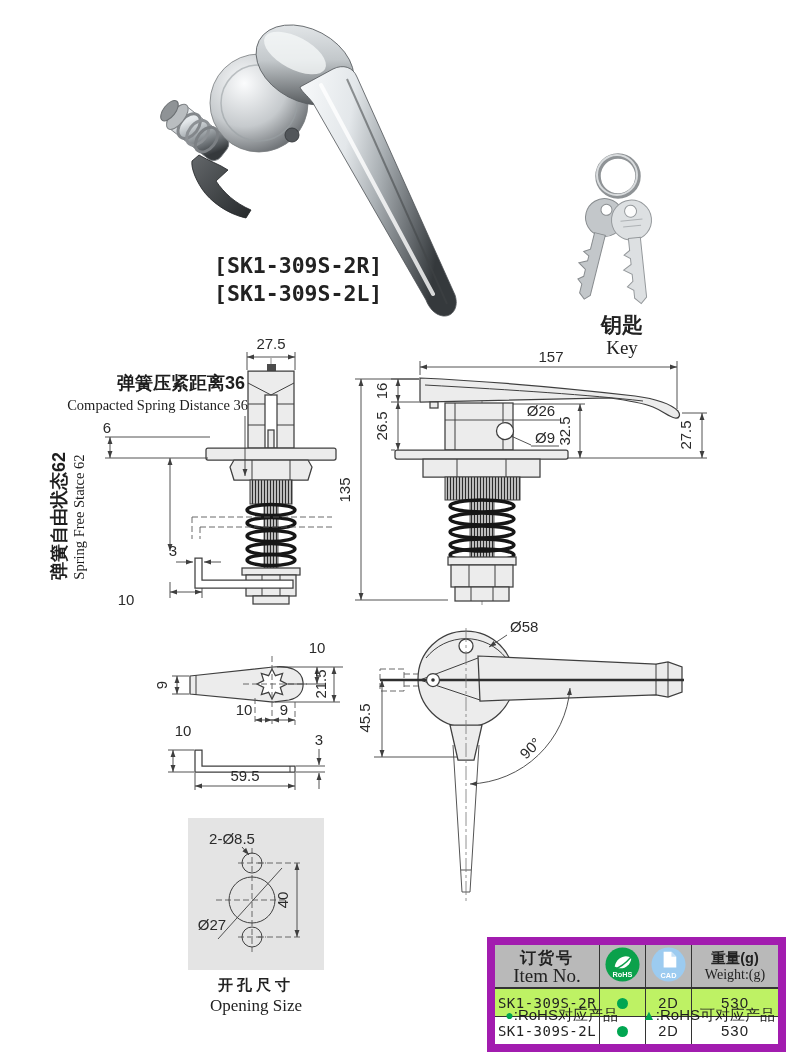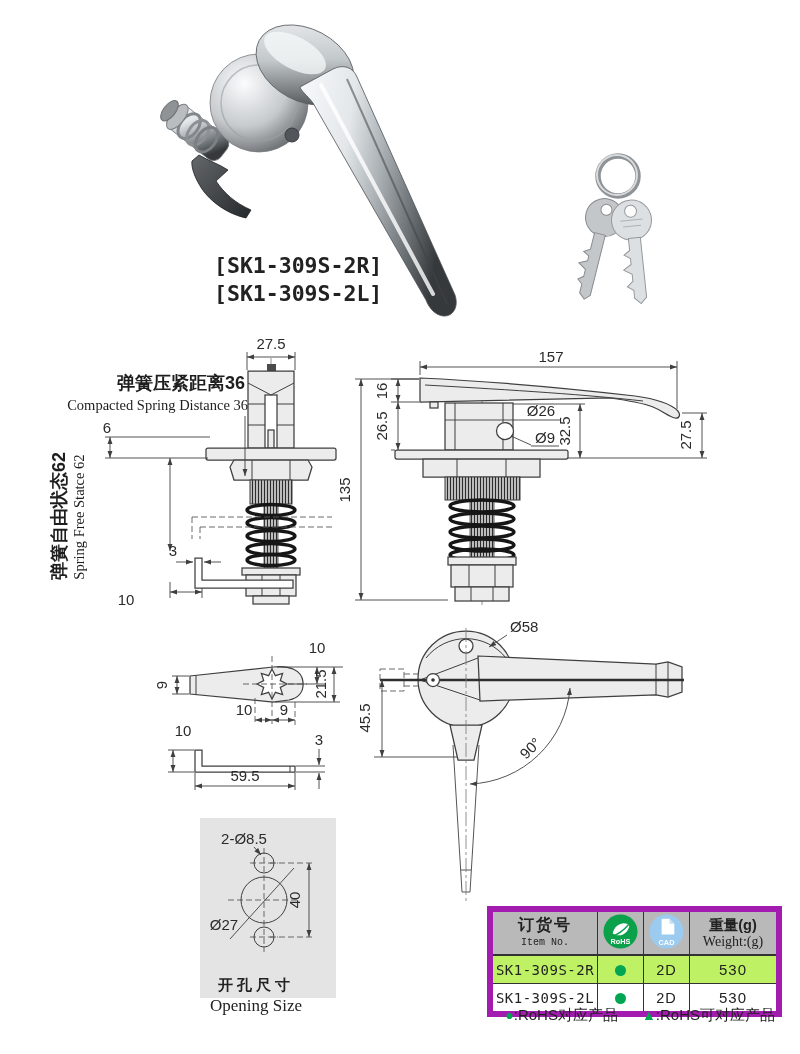--- a/index.html
+++ b/index.html
@@ -22,31 +22,31 @@
   .model-labels{font-family:"DejaVu Sans Mono",monospace;font-size:21.5px;line-height:28px;color:#222;font-weight:bold;}
   .key-caption{text-align:center;}
   .key-caption .cn{font-size:21px;font-weight:bold;line-height:24px;}
   .key-caption .en{font-family:"Liberation Serif",serif;font-size:19px;line-height:22px;}
   
   .opening-box{background:#e4e4e4;}
   .opening-caption{text-align:center;}
   .opening-caption .cn{font-size:15px;font-weight:bold;letter-spacing:4px;line-height:23px;}
   .opening-caption .en{font-family:"Liberation Serif",serif;font-size:17px;line-height:20px;}
   
-  .spec-table{border:6px solid #a21caf;border-collapse:collapse;background:#fff;}
+  .spec-table{border:8px solid #a21caf;border-collapse:collapse;background:#fff;margin-top:31px;}
   .spec-table td{border:1.5px solid #333;text-align:center;vertical-align:middle;padding:0;}
   .spec-table .hdr td{background:#b9b9b9;border-bottom-width:2.5px;height:42px;}
   .spec-table .r1 td{background:#bef264;}
   .spec-table tr td:first-child{width:104px;}
   .spec-table .c2{width:45px;}
   .spec-table .c3{width:45px;}
   .spec-table .c4{width:86px;}
   .spec-table .row td{height:27px;}
   .h-cn{font-size:16px;font-weight:bold;letter-spacing:2px;line-height:18px;}
-  .h-en{font-family:Liberation Mono, monospace;font-size:10px;line-height:17px;}
+  .h-en{font-family:Liberation Serif, serif;font-size:19px;line-height:17px;}
   .h-cn2{font-size:14.5px;font-weight:bold;line-height:17px;}
   .h-en2{font-family:"Liberation Serif",serif;font-size:14px;line-height:16px;}
   .item-no{font-family:"DejaVu Sans Mono",monospace;font-size:14px;letter-spacing:0.5px;}
   .cad-val{font-size:14.5px;letter-spacing:1px;}
   .weight-val{font-size:15px;letter-spacing:1px;}
   .dot{display:inline-block;width:11px;height:11px;border-radius:50%;background:#00A651;vertical-align:middle;}
   
   .legend-cn{font-size:15px;color:#1e1e1e;white-space:nowrap;}
   .legend-cn .sym{color:#00A651;font-size:14px;}
   .legend-cn .gap{display:inline-block;width:24px;}
@@ -119,20 +119,24 @@
       <path d="M40,95 L51,95 L51,157 L46,162 L40,157 L40,148 L35,144 L40,140 L40,133 L32,128 L40,124 L40,119 L34,116 L40,112 Z" fill="#c3c7ca" stroke="#888c8f" stroke-width="1"></path>
     </g>
     <g transform="rotate(-6 75 85)">
       <circle cx="74" cy="80" r="20" fill="#dde0e2" stroke="#94989b" stroke-width="1"></circle>
       <circle cx="74" cy="71" r="6" fill="#fcfcfc" stroke="#94989b" stroke-width="1"></circle>
       <path d="M69,98 L81,98 L81,158 L75,164 L69,158 L69,150 L63,146 L69,141 L69,134 L61,129 L69,124 L69,118 L63,114 L69,110 Z" fill="#dde0e2" stroke="#94989b" stroke-width="1"></path>
       <path d="M63,80 H85 M65,86 H83" stroke="#aeb2b5" stroke-width="1" fill="none"></path>
     </g>
   </svg>
 
+  <div class="abs key-caption" style="left:572px;top:313px;width:100px;">
+    <div class="cn">钥匙</div>
+    <div class="en">Key</div>
+  </div>
 
   <svg class="abs" style="left:50px;top:330px;" width="310" height="290" viewBox="0 0 310 290">
     <defs>
       <marker id="mF" markerWidth="9" markerHeight="7" refX="8" refY="3" orient="auto-start-reverse">
         <path d="M0,0.2 L8,3 L0,5.8 Z" fill="#3f3f3f"></path>
       </marker>
       <pattern id="thrF" width="3" height="6" patternUnits="userSpaceOnUse">
         <rect width="3" height="6" fill="#e0e0e0"></rect>
           <line x1="1.5" y1="0" x2="1.5" y2="6" stroke="#2c2c2c" stroke-width="1.4"></line>
       </pattern>
@@ -313,21 +317,21 @@
       <line class="dimln" x1="149" y1="23" x2="131" y2="35" marker-end="url(#mT)"></line>
       <path class="dimln" d="M99,145 H16"></path>
       <line class="dimln" x1="24" y1="68" x2="24" y2="145" marker-start="url(#mT)" marker-end="url(#mT)"></line>
       <path class="dimln" d="M212,76 A104,104 0 0 1 112,172" marker-start="url(#mT)" marker-end="url(#mT)"></path>
     </g>
     <text class="dim" x="152" y="20" text-anchor="start">Ø58</text>
     <text class="dim" x="12" y="106" text-anchor="middle" transform="rotate(-90 12 106)">45.5</text>
     <text class="dim" x="176" y="140" text-anchor="middle" transform="rotate(-45 176 140)">90°</text>
   </svg>
 
-  <div class="abs opening-box" style="left:200px;top:818px;width:136px;height:180px;text-decoration:underline;">
+  <div class="abs opening-box" style="left:188px;top:818px;width:136px;height:152px;text-decoration:underline;">
     <svg width="136" height="152" viewBox="0 0 136 152">
       <defs>
         <marker id="mO" markerWidth="9" markerHeight="7" refX="8" refY="3" orient="auto-start-reverse">
           <path d="M0,0.2 L8,3 L0,5.8 Z" fill="#3f3f3f"></path>
         </marker>
       </defs>
       <path class="dash" d="M64,30 V134 M28,82 H100 M50,45 H78 M50,119 H78"></path>
       <circle class="ln" cx="64" cy="45" r="10" stroke-width="1.3"></circle>
       <circle class="ln" cx="64" cy="82" r="23" stroke-width="1.3"></circle>
       <circle class="ln" cx="64" cy="119" r="10" stroke-width="1.3"></circle>

